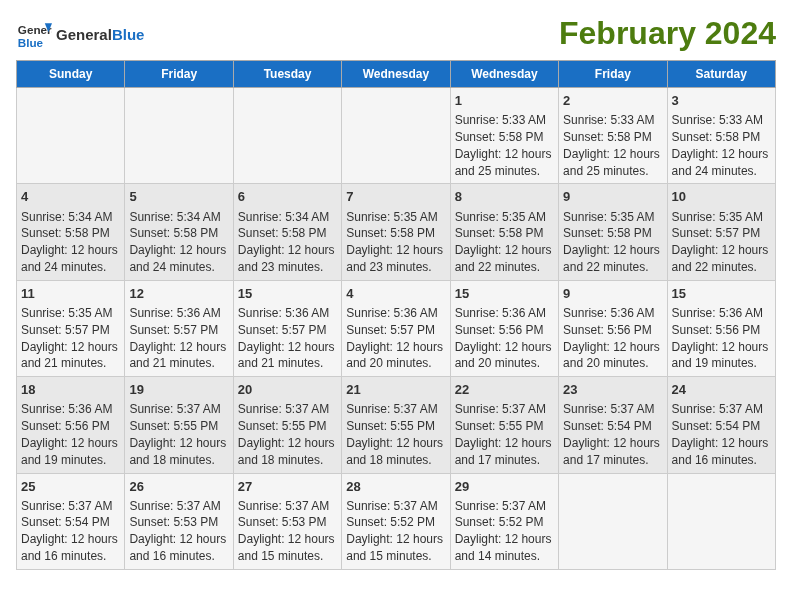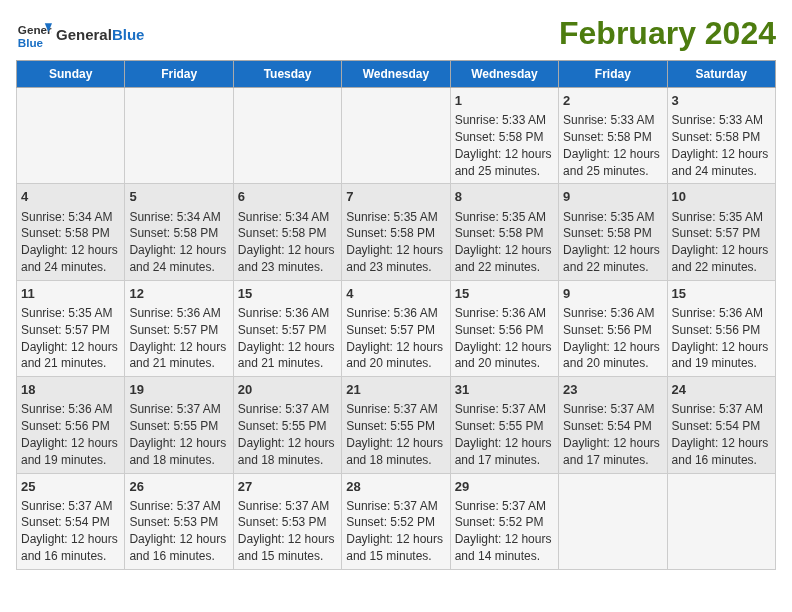--- a/index.html
+++ b/index.html
@@ -270,21 +270,21 @@
 and 18 minutes.</div>
         </td>
         <td>
           <span class="day-num">21</span>
           <div class="day-info" style="white-space: pre-line;">Sunrise: 5:37 AM
 Sunset: 5:55 PM
 Daylight: 12 hours
 and 18 minutes.</div>
         </td>
         <td>
-          <span class="day-num">31</span>
+          <span class="day-num">22</span>
           <div class="day-info" style="white-space: pre-line;">Sunrise: 5:37 AM
 Sunset: 5:55 PM
 Daylight: 12 hours
 and 17 minutes.</div>
         </td>
         <td>
           <span class="day-num">23</span>
           <div class="day-info" style="white-space: pre-line;">Sunrise: 5:37 AM
 Sunset: 5:54 PM
 Daylight: 12 hours

